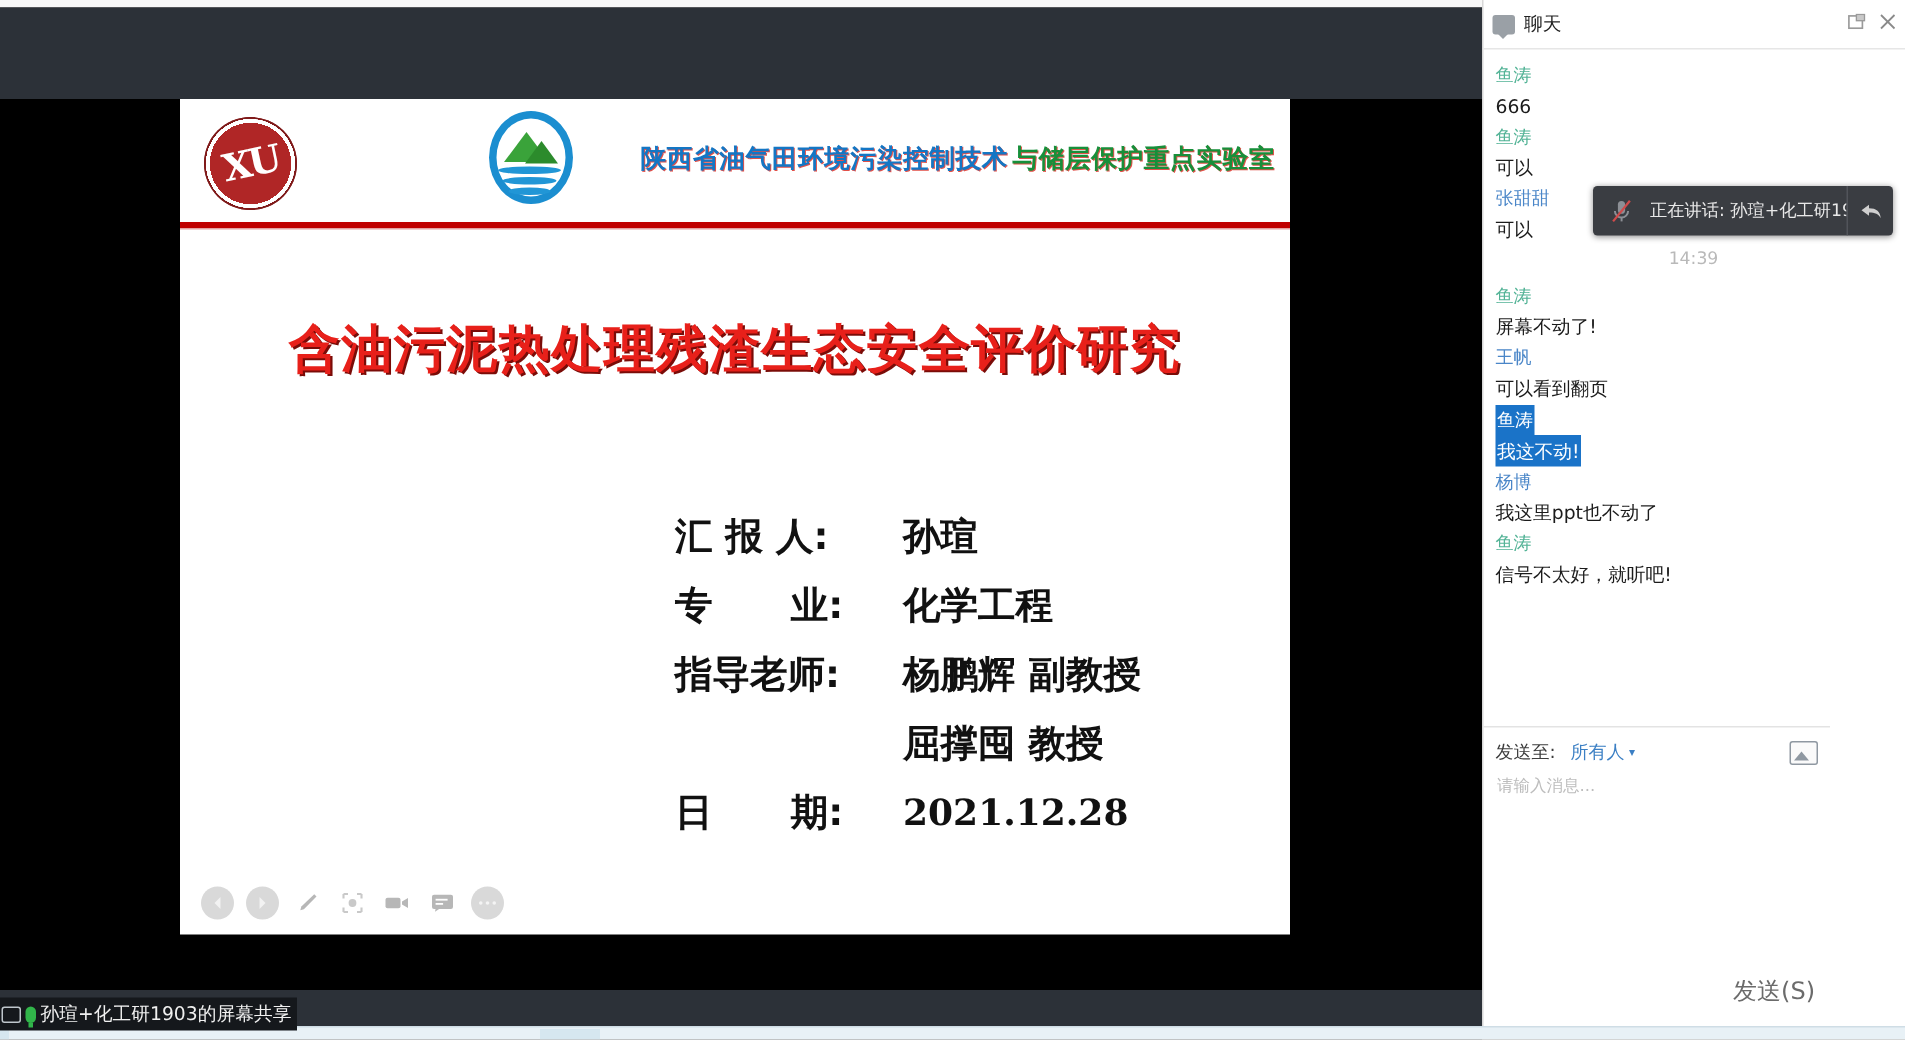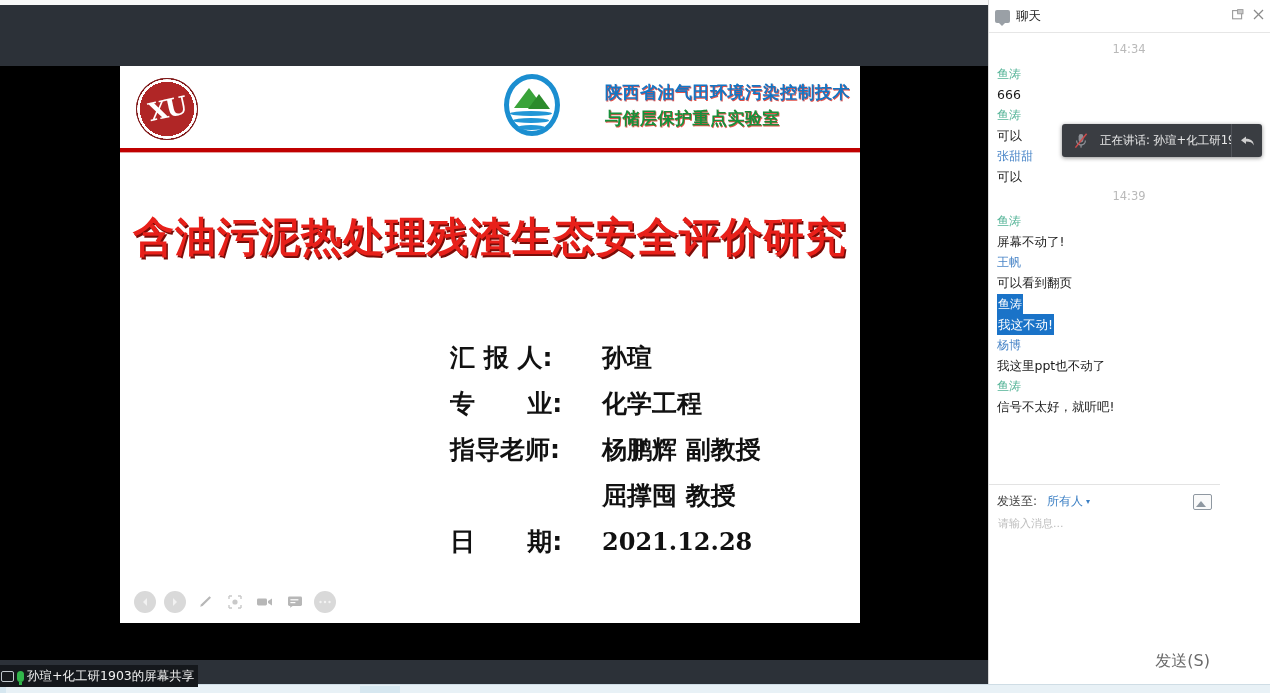--- a/index.html
+++ b/index.html
@@ -113,21 +113,21 @@
     left: 9px;
     width: 42px; height: 5px;
     background: #2196d6;
     border-radius: 50%;
   }
   .lab-emblem .w1 { top: 39px; }
   .lab-emblem .w2 { top: 46px; left: 12px; width: 36px; }
   .lab-emblem .w3 { top: 53px; left: 16px; width: 28px; }
   .lab-name {
     display: flex;
-    flex-direction: column;
+    flex-direction: row;
     gap: 3px;
     margin-left: 36px;
   }
   .lab-name .ln {
     font-size: 17px;
     font-weight: bold;
     letter-spacing: 0.5px;
     color: #1476c4;
     text-shadow: 0.7px 0.7px 0 #e2514a;
     font-family: "DejaVu Sans", "Liberation Sans", sans-serif;
@@ -148,21 +148,21 @@
     left: 0; top: 86px;
     width: 740px;
     height: 1px;
     background: #e5a0a0;
   }
   .slide-title {
     position: absolute;
     left: 0; top: 144px;
     width: 740px;
     text-align: center;
-    font-size: 41px;
+    font-size: 34px;
     font-weight: bold;
     color: #e8201a;
     letter-spacing: 1px;
     text-shadow: 1.5px 1.5px 0 #7a0c08;
     font-family: "DejaVu Sans", "Liberation Sans", sans-serif;
   }
   .slide-body {
     position: absolute;
     left: 330px; top: 275px;
     width: 410px;
@@ -592,21 +592,20 @@
         <span>
           <svg width="11" height="11" viewBox="0 0 11 11">
             <line x1="1" y1="1" x2="10" y2="10" stroke="#8a8a8a" stroke-width="1.2"></line>
             <line x1="10" y1="1" x2="1" y2="10" stroke="#8a8a8a" stroke-width="1.2"></line>
           </svg>
         </span>
       </span>
     </div>
 
     <div class="chat-body">
-      <div class="ts">14:34</div>
 
       <div class="msg">
         <div class="who">鱼涛</div>
         <div class="body">666</div>
       </div>
       <div class="msg">
         <div class="who">鱼涛</div>
         <div class="body">可以</div>
       </div>
       <div class="msg">

